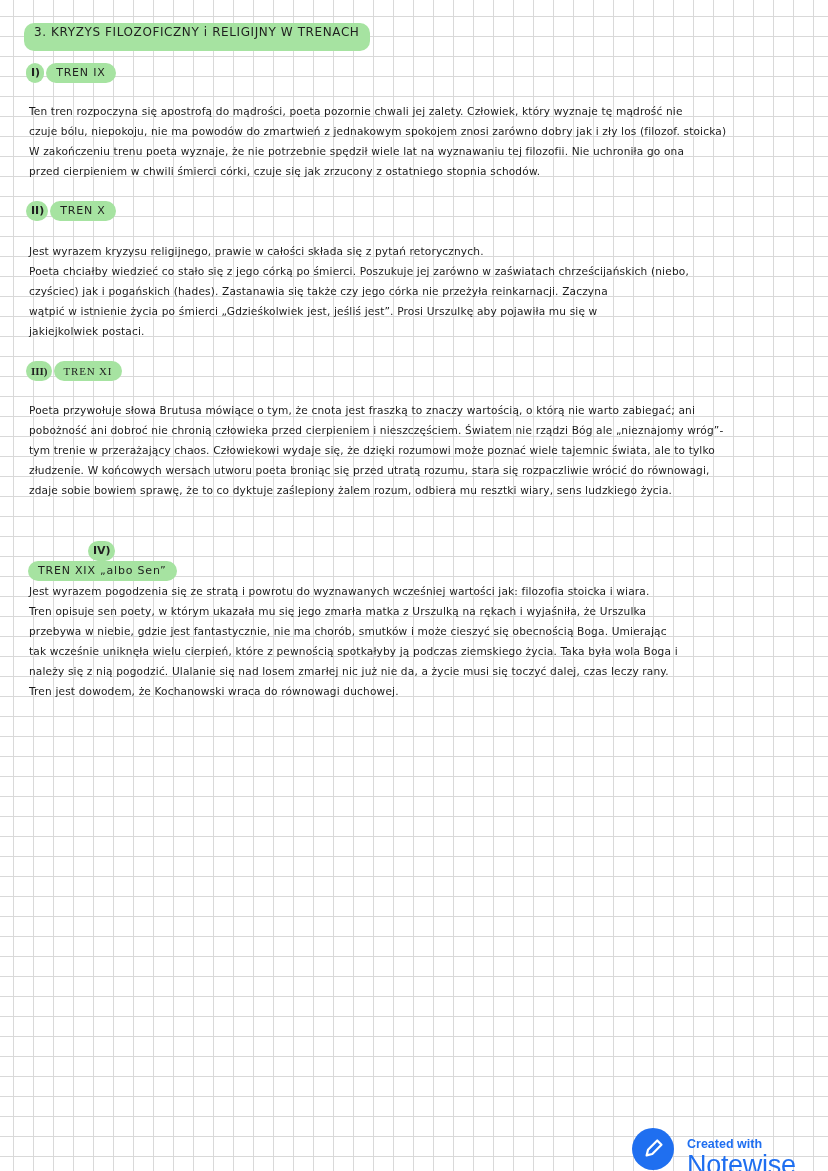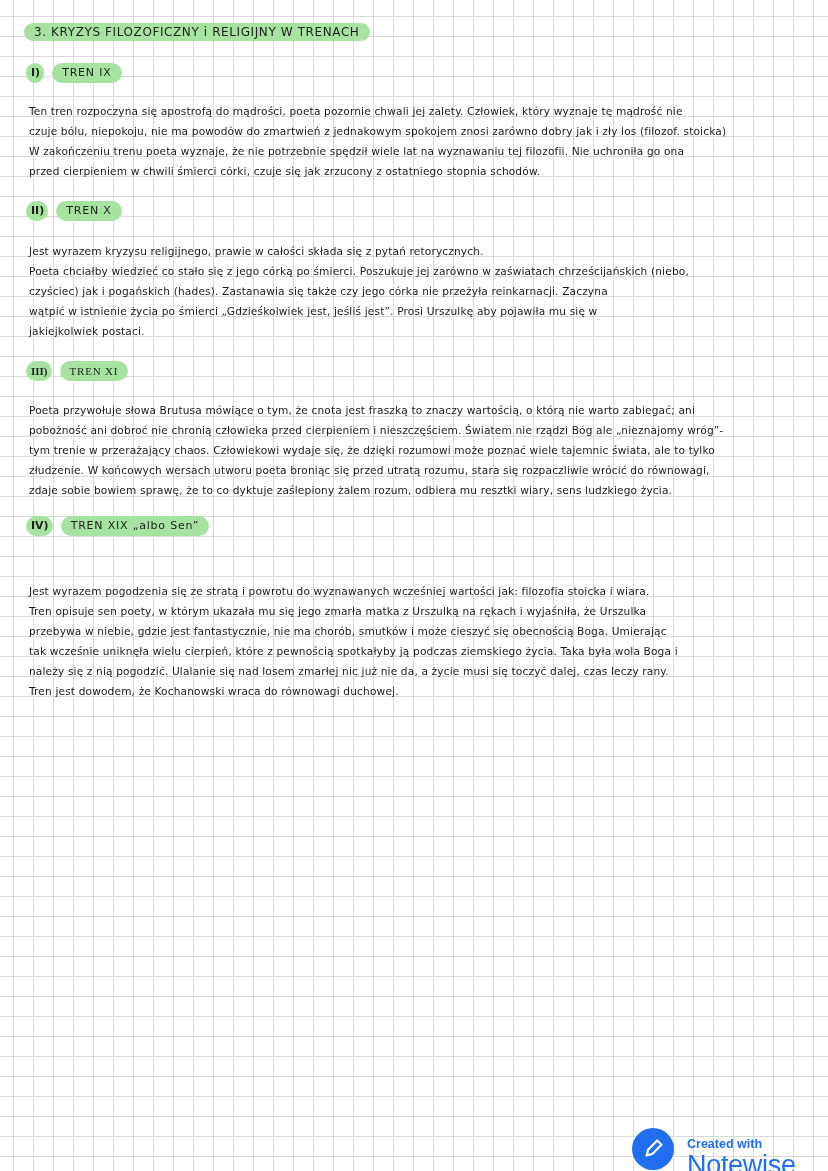--- a/index.html
+++ b/index.html
@@ -9,35 +9,35 @@
     background-image:
       linear-gradient(to right, #d9d9d9 1px, transparent 1px),
       linear-gradient(to bottom, #d9d9d9 1px, transparent 1px);
     background-size: 20px 20px;
     background-position: 13px 16px;
     font-family: "DejaVu Sans", sans-serif;
     color: #1a1a1a;
   }
   .page { position: absolute; left: 0; top: 0; width: 828px; height: 1171px; }
   .title-pill {
-    position: absolute; left: 24px; top: 23px; height: 18px;
+    position: absolute; left: 24px; top: 23px; height: 28px;
     background: #a6e3a1; border-radius: 10px;
     padding: 0 10px; line-height: 18px;
     font-size: 12px; letter-spacing: 0.6px; color: #1f1f1f;
     white-space: nowrap;
   }
   .section-head { position: absolute; left: 26px; height: 20px; display: flex; align-items: center; }
   .num-pill {
     background: #a6e3a1; border-radius: 10px; height: 20px; line-height: 20px;
     padding: 0 4px 0 5px; font-size: 11px; font-weight: bold; color: #1f1f1f;
   }
   .name-pill {
     background: #a6e3a1; border-radius: 10px; height: 20px; line-height: 20px;
     padding: 0 10px; font-size: 11px; letter-spacing: 0.8px; color: #1f1f1f;
-    margin-left: 8px; white-space: nowrap;
+    margin-left: 2px; white-space: nowrap;
   }
   .para { position: absolute; left: 29px; width: 800px; }
   .line {
     height: 20px; line-height: 20px; font-size: 10.6px; white-space: nowrap;
     letter-spacing: 0.15px; color: #1a1a1a;
   }
   .logo {
     position: absolute; left: 632px; top: 1119px; display: flex; align-items: center;
   }
   .logo-circle {
@@ -83,21 +83,21 @@
     <span class="name-pill">TREN XI</span>
   </div>
   <div class="para" style="top:400px;">
     <div class="line">Poeta przywołuje słowa Brutusa mówiące o tym, że cnota jest fraszką to znaczy wartością, o którą nie warto zabiegać; ani</div>
     <div class="line">pobożność ani dobroć nie chronią człowieka przed cierpieniem i nieszczęściem. Światem nie rządzi Bóg ale „nieznajomy wróg”-</div>
     <div class="line">tym trenie w przerażający chaos. Człowiekowi wydaje się, że dzięki rozumowi może poznać wiele tajemnic świata, ale to tylko</div>
     <div class="line">złudzenie. W końcowych wersach utworu poeta broniąc się przed utratą rozumu, stara się rozpaczliwie wrócić do równowagi,</div>
     <div class="line">zdaje sobie bowiem sprawę, że to co dyktuje zaślepiony żalem rozum, odbiera mu resztki wiary, sens ludzkiego życia.</div>
   </div>
 
-  <div class="section-head" style="top:516px;">
+  <div class="section-head" style="top:541px;flex-direction:column;">
     <span class="num-pill">IV)</span>
     <span class="name-pill">TREN XIX „albo Sen”</span>
   </div>
   <div class="para" style="top:581px;">
     <div class="line">Jest wyrazem pogodzenia się ze stratą i powrotu do wyznawanych wcześniej wartości jak: filozofia stoicka i wiara.</div>
     <div class="line">Tren opisuje sen poety, w którym ukazała mu się jego zmarła matka z Urszulką na rękach i wyjaśniła, że Urszulka</div>
     <div class="line">przebywa w niebie, gdzie jest fantastycznie, nie ma chorób, smutków i może cieszyć się obecnością Boga. Umierając</div>
     <div class="line">tak wcześnie uniknęła wielu cierpień, które z pewnością spotkałyby ją podczas ziemskiego życia. Taka była wola Boga i</div>
     <div class="line">należy się z nią pogodzić. Ulalanie się nad losem zmarłej nic już nie da, a życie musi się toczyć dalej, czas leczy rany.</div>
     <div class="line">Tren jest dowodem, że Kochanowski wraca do równowagi duchowej.</div>

